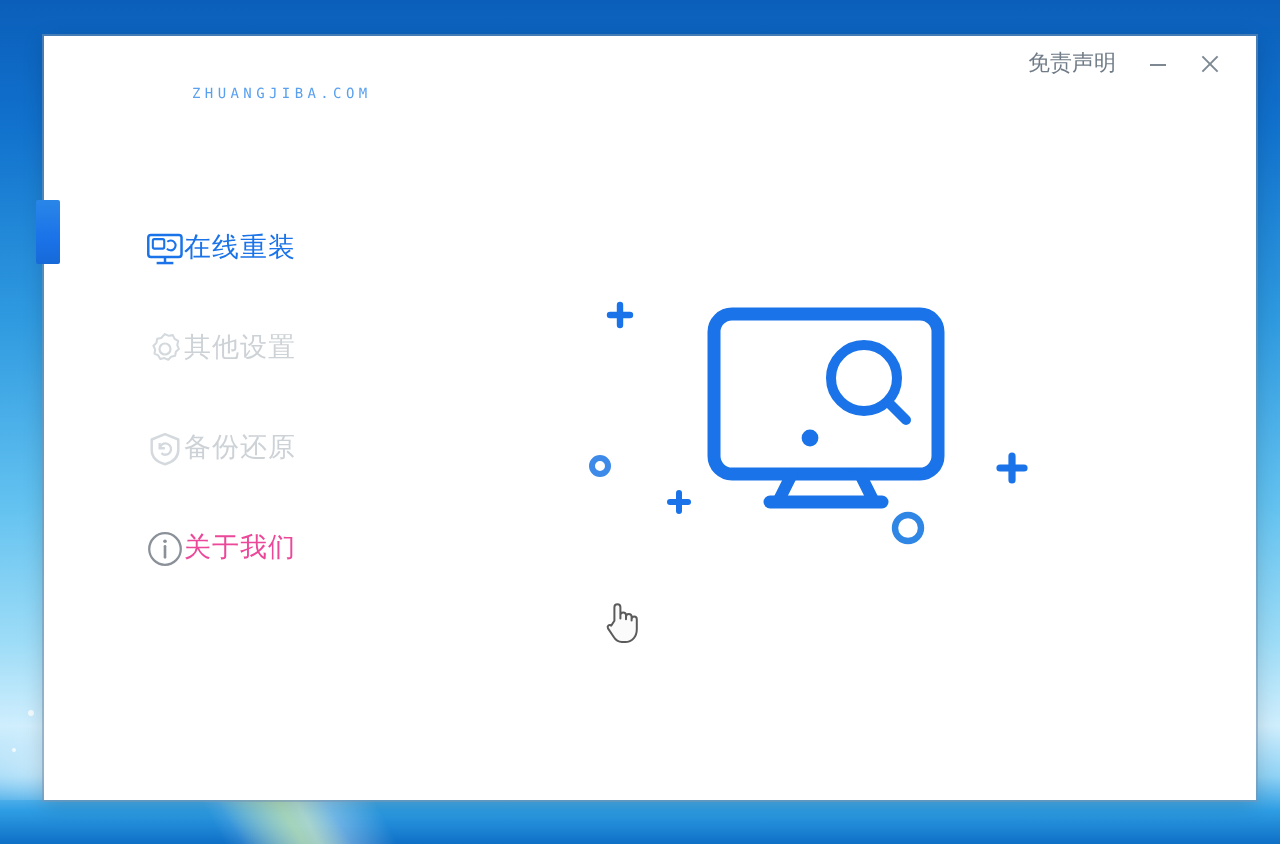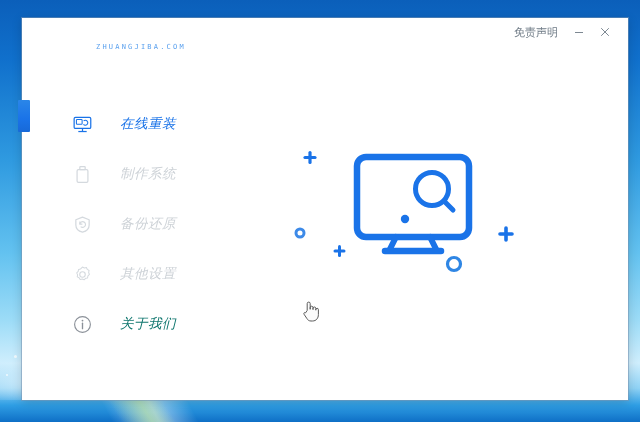--- a/index.html
+++ b/index.html
@@ -124,31 +124,30 @@
     margin-bottom: 14px;
     padding-left: 50px;
     cursor: default;
   }
   .nav-icon {
     width: 20px; height: 20px;
     display: flex; align-items: center; justify-content: center;
     flex: 0 0 20px;
   }
   .nav-label {
-    margin-left: 28px;
+    margin-left: 0;
     font-size: 13.5px;
     letter-spacing: 0.5px;
     white-space: nowrap;
-    font-style: italic;
   }
   .nav-item.active .nav-label { color: #1a73e8; }
   .nav-item.active .nav-icon { color: #1a73e8; }
   .nav-item.dim .nav-label { color: #cdd2d7; }
   .nav-item.dim .nav-icon { color: #d4d9de; }
-  .nav-item.mid .nav-label { color: #0f766e; }
+  .nav-item.mid .nav-label { color: #ec4899; }
   .nav-item.mid .nav-icon { color: #8b9199; }
 
   
   .main {
     position: absolute;
     left: 190px; top: 40px;
     right: 0; bottom: 0;
   }
   .illus {
     position: absolute;
@@ -223,49 +222,40 @@
           <rect x="1.2" y="2.6" width="17.5" height="11.6" rx="1.4" fill="none" stroke="currentColor" stroke-width="1.3"></rect>
           <line x1="10" y1="14.2" x2="10" y2="17" stroke="currentColor" stroke-width="1.3"></line>
           <line x1="5.6" y1="17.4" x2="14.4" y2="17.4" stroke="currentColor" stroke-width="1.3"></line>
           <rect x="3.6" y="4.8" width="6" height="5" rx="0.8" fill="none" stroke="currentColor" stroke-width="1.1"></rect>
           <path d="M11.2 6.2 a2.6 2.6 0 1 1 -0.2 3.6" fill="none" stroke="currentColor" stroke-width="1.1"></path>
         </svg>
       </span>
       <span class="nav-label">在线重装</span>
     </div>
 
+
     <div class="nav-item dim">
       <span class="nav-icon">
         <svg width="19" height="19" viewBox="0 0 20 20" aria-hidden="true">
-          <rect x="7.2" y="1.6" width="5.6" height="3.2" rx="0.6" fill="none" stroke="currentColor" stroke-width="1.3"></rect>
-          <rect x="4.3" y="4.8" width="11.4" height="13.4" rx="1.4" fill="none" stroke="currentColor" stroke-width="1.3"></rect>
+          <path d="M10 1.6 l2.2 1 2.3 -0.4 1 2.1 2 1.2 -0.5 2.3 0.9 2.2 -1.7 1.6 -0.4 2.3 -2.3 0.5 -1.6 1.7 -2.2 -0.9 -2.3 0.5 -1.2 -2 -2.1 -1 0.4 -2.3 -1 -2.2 1.7 -1.6 0.4 -2.3 2.3 -0.5 z" fill="none" stroke="currentColor" stroke-width="1.15" stroke-linejoin="round" transform="scale(0.93) translate(0.7,0.7)"></path>
+          <circle cx="10" cy="10" r="2.9" fill="none" stroke="currentColor" stroke-width="1.15"></circle>
         </svg>
       </span>
-      <span class="nav-label">制作系统</span>
+      <span class="nav-label">其他设置</span>
     </div>
 
     <div class="nav-item dim">
       <span class="nav-icon">
         <svg width="19" height="19" viewBox="0 0 20 20" aria-hidden="true">
           <path d="M10 2.2 L17 5 v5.4 c0 4.2 -3.2 6.6 -7 7.6 c-3.8 -1 -7 -3.4 -7 -7.6 V5 Z" fill="none" stroke="currentColor" stroke-width="1.3" stroke-linejoin="round"></path>
           <path d="M7.2 9.6 a3 3 0 1 1 0.9 2.6" fill="none" stroke="currentColor" stroke-width="1.2"></path>
           <path d="M7.2 6.9 v2.7 h2.7" fill="none" stroke="currentColor" stroke-width="1.2"></path>
         </svg>
       </span>
       <span class="nav-label">备份还原</span>
-    </div>
-
-    <div class="nav-item dim">
-      <span class="nav-icon">
-        <svg width="19" height="19" viewBox="0 0 20 20" aria-hidden="true">
-          <path d="M10 1.6 l2.2 1 2.3 -0.4 1 2.1 2 1.2 -0.5 2.3 0.9 2.2 -1.7 1.6 -0.4 2.3 -2.3 0.5 -1.6 1.7 -2.2 -0.9 -2.3 0.5 -1.2 -2 -2.1 -1 0.4 -2.3 -1 -2.2 1.7 -1.6 0.4 -2.3 2.3 -0.5 z" fill="none" stroke="currentColor" stroke-width="1.15" stroke-linejoin="round" transform="scale(0.93) translate(0.7,0.7)"></path>
-          <circle cx="10" cy="10" r="2.9" fill="none" stroke="currentColor" stroke-width="1.15"></circle>
-        </svg>
-      </span>
-      <span class="nav-label">其他设置</span>
     </div>
 
     <div class="nav-item mid">
       <span class="nav-icon">
         <svg width="19" height="19" viewBox="0 0 20 20" aria-hidden="true">
           <circle cx="10" cy="10" r="8.3" fill="none" stroke="currentColor" stroke-width="1.2"></circle>
           <circle cx="10" cy="5.9" r="0.95" fill="currentColor"></circle>
           <line x1="10" y1="8.6" x2="10" y2="14.4" stroke="currentColor" stroke-width="1.4" stroke-linecap="round"></line>
         </svg>
       </span>

